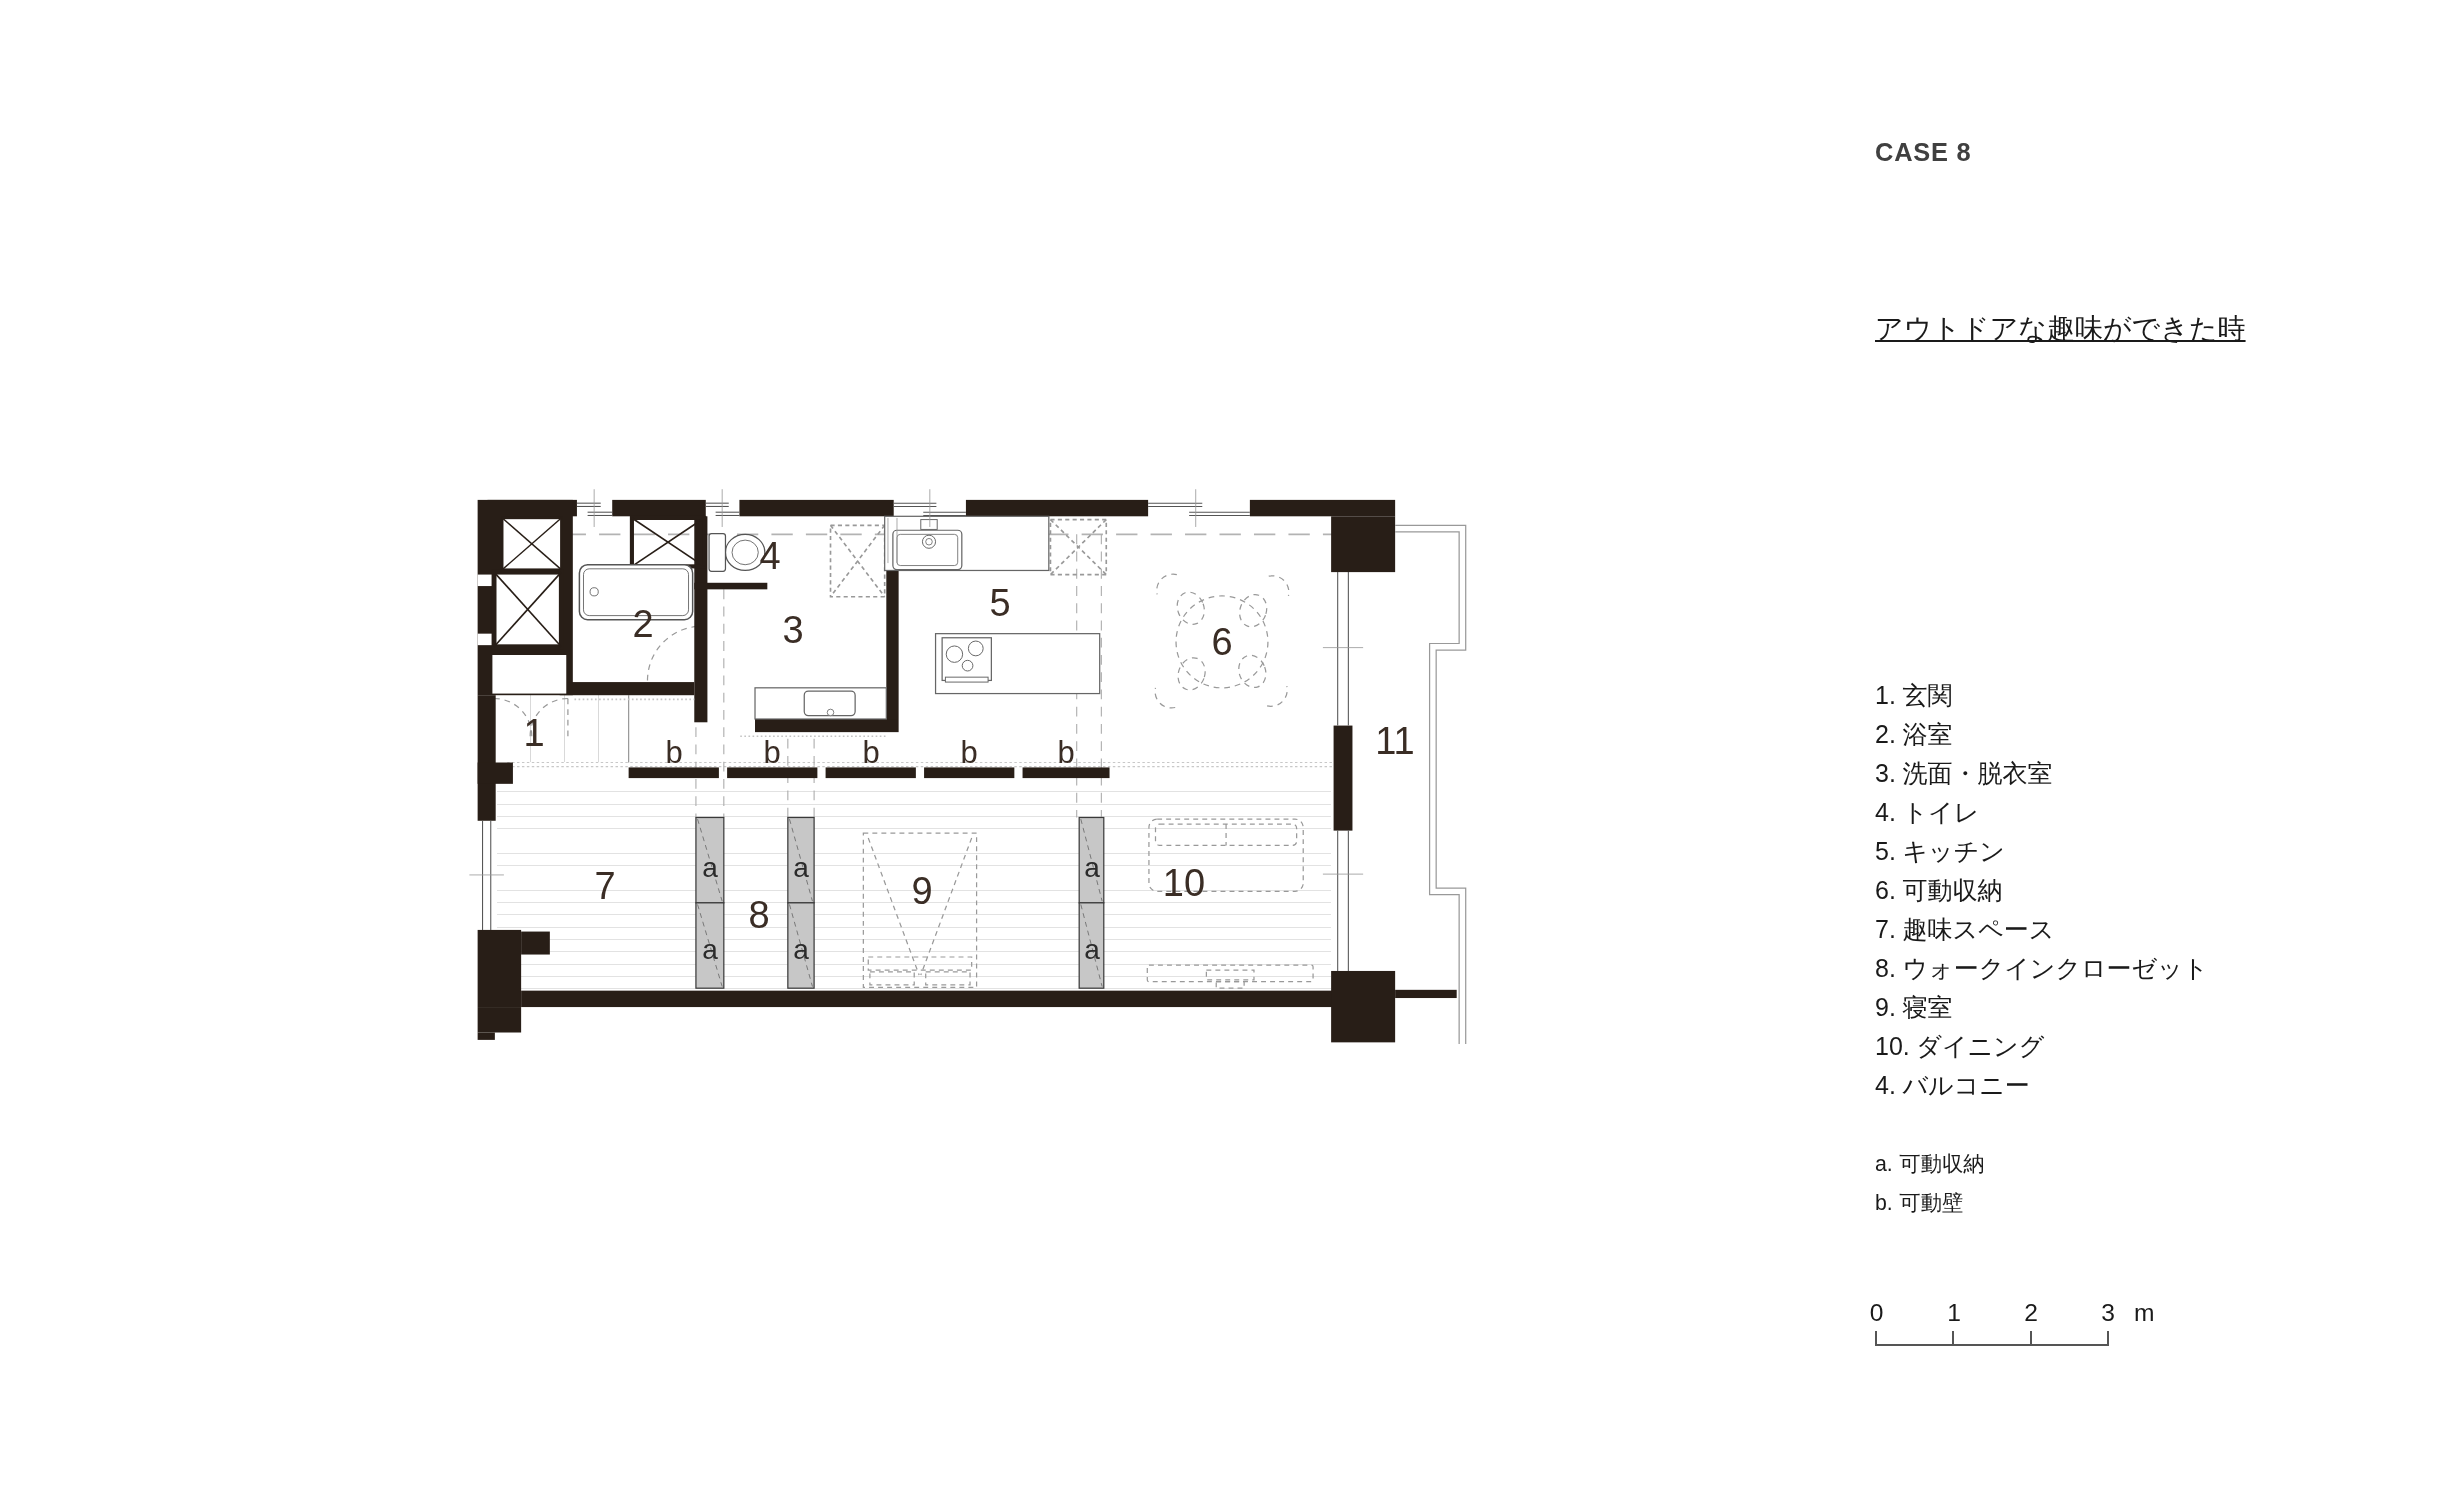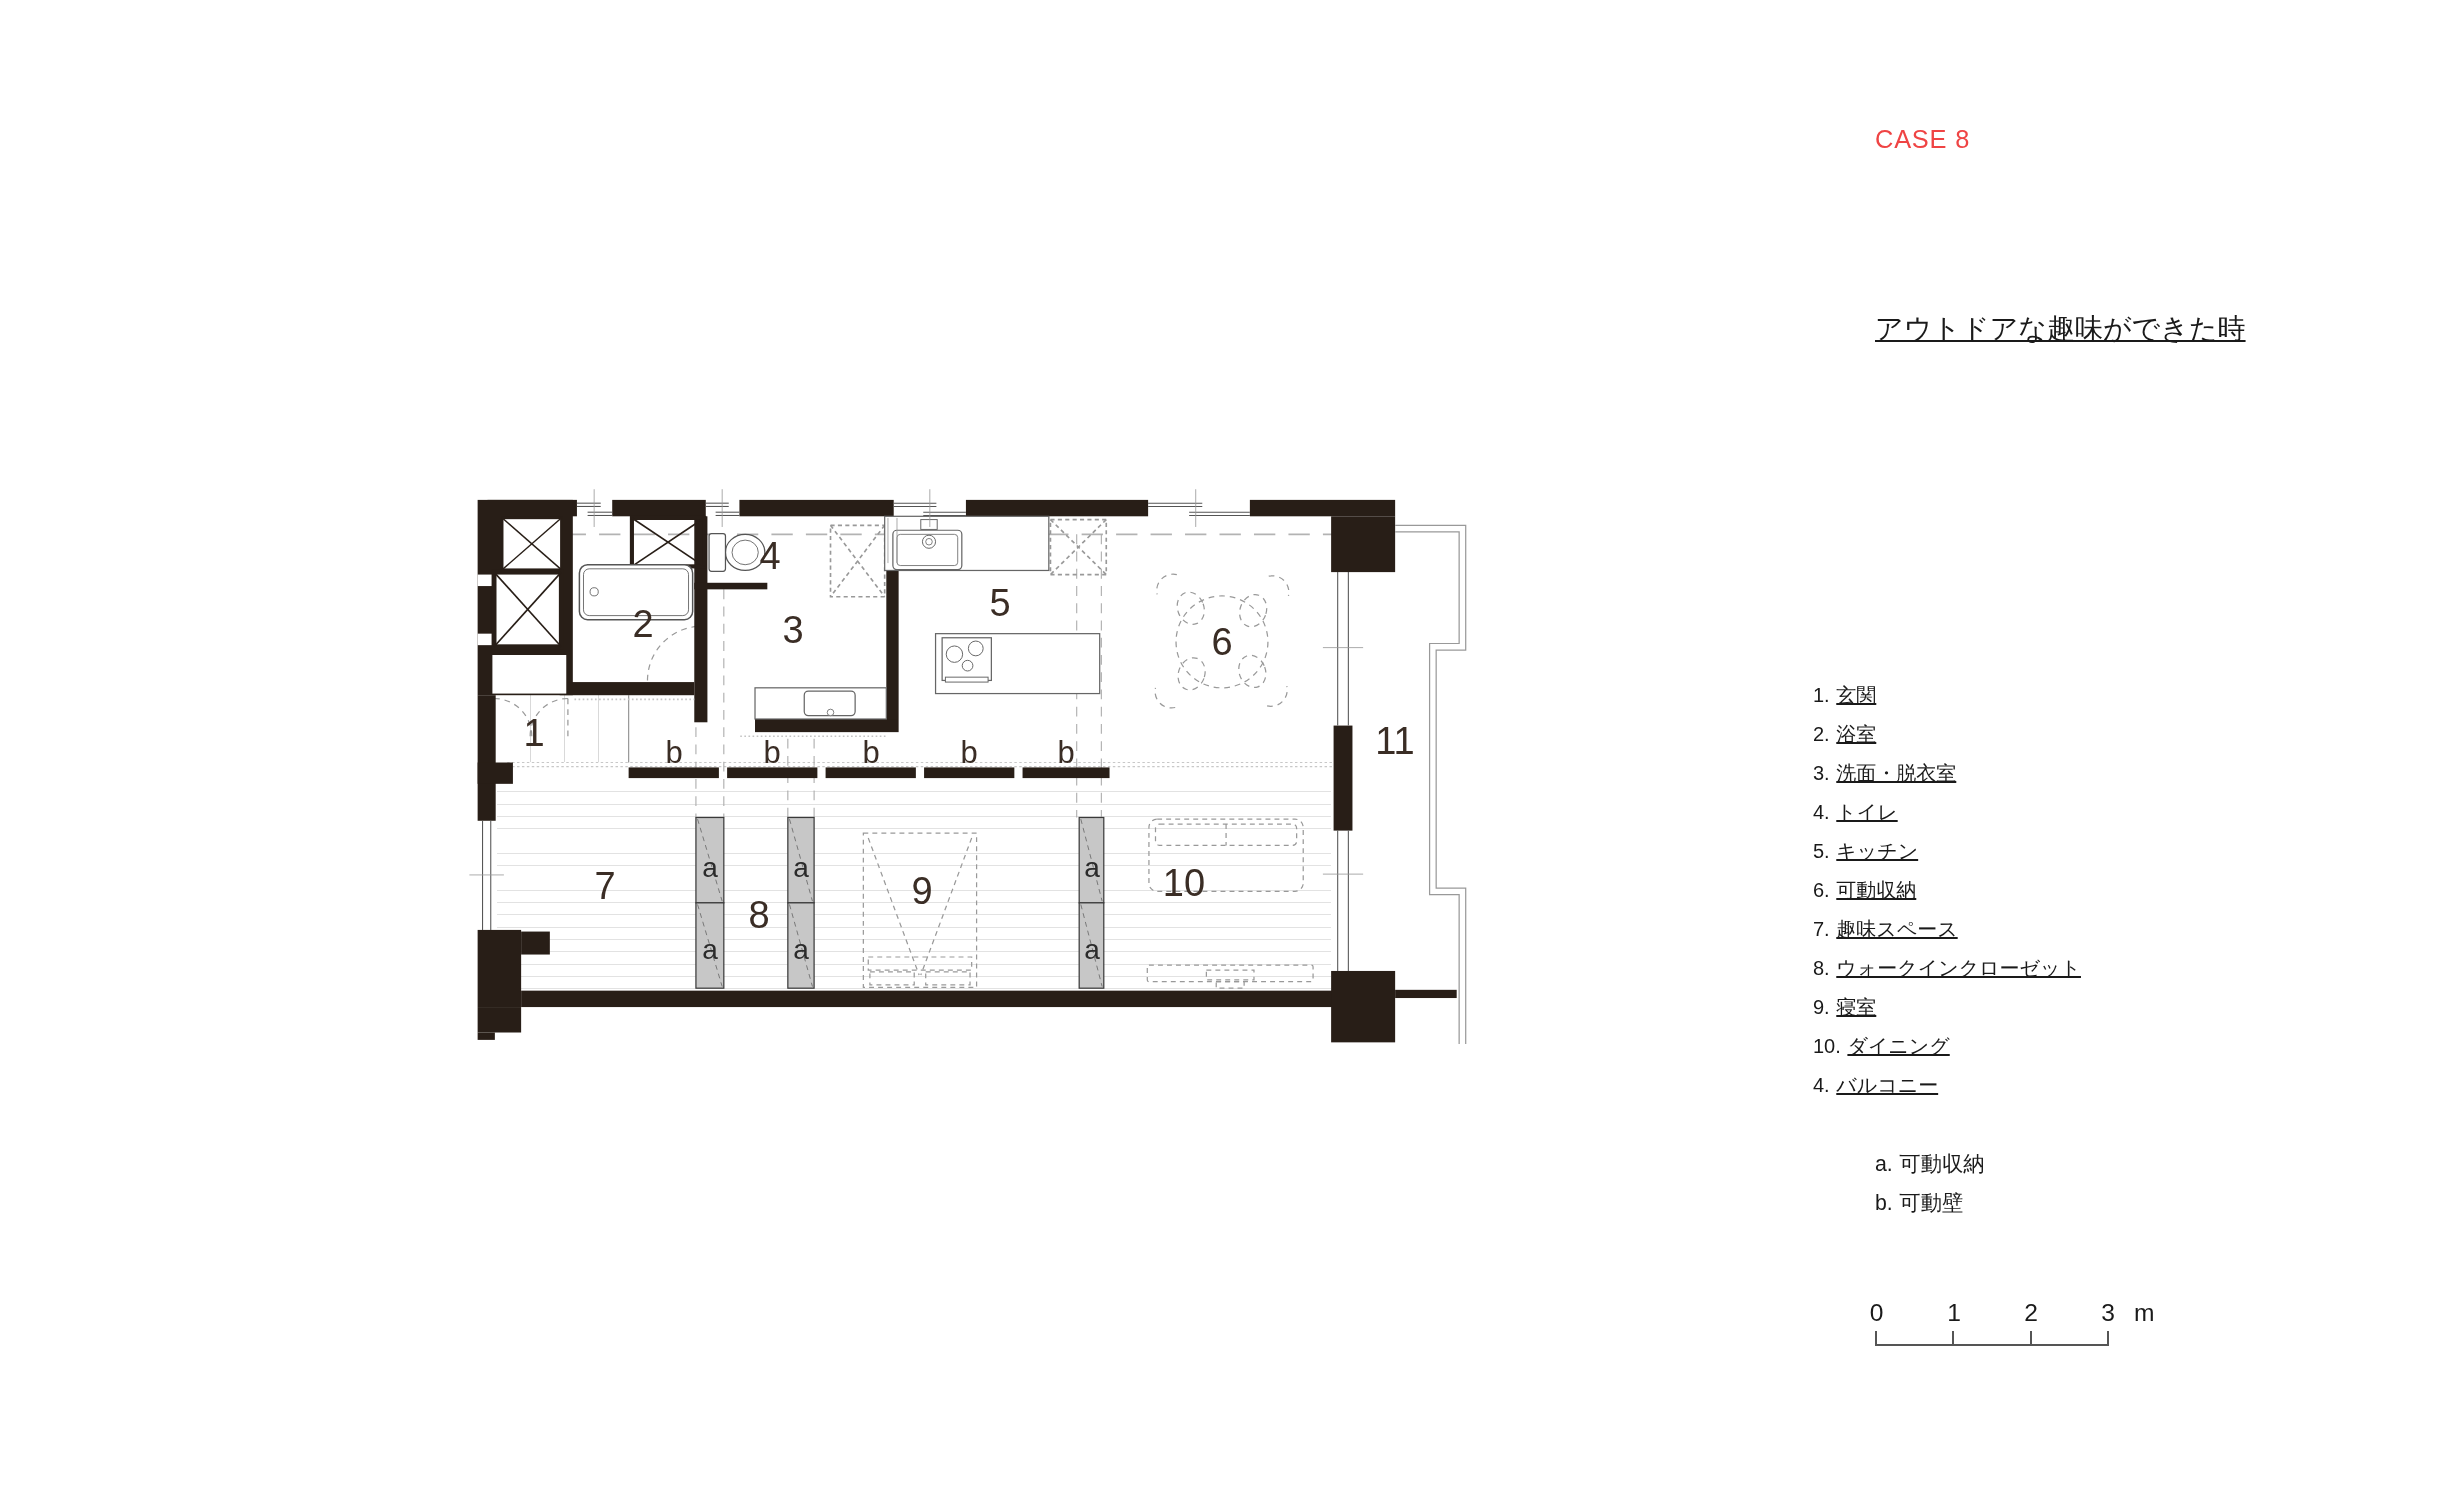--- a/index.html
+++ b/index.html
@@ -11,25 +11,25 @@
     background:repeating-linear-gradient(to bottom,#ffffff 0 11.5px,#e2e2e2 11.5px 12.3px);}
   #genkan-grid{left:497px;top:695px;width:131px;height:67px;
     background:
       repeating-linear-gradient(to right,transparent 0 33px,#d9d9d9 33px 34px),
       repeating-linear-gradient(to bottom,transparent 0 34px,#d9d9d9 34px 34px);}
   
   .room-num{font-size:38px;font-weight:500;color:#3a2d25;transform:translate(-50%,-50%);white-space:nowrap;}
   .b-label{font-size:31px;font-weight:500;color:#3a2d25;transform:translate(-50%,-50%);}
   .a-label{font-size:28px;font-weight:500;color:#2b2b2b;transform:translate(-50%,-50%);}
   
-  #case-label{left:1875px;top:125px;font-size:25.4px;letter-spacing:0.8px;color:#ef4444;}
+  #case-label{left:1875px;top:138px;font-size:25.4px;letter-spacing:0.8px;color:#404040;font-weight:bold;}
   #plan-title{left:1873px;top:164px;font-size:43px;letter-spacing:1.6px;font-weight:500;color:#1a1a1a;}
   #subtitle{left:1875px;top:310px;font-size:28px;color:#1a1a1a;text-decoration:underline;}
   
-  #legend{left:1813px;top:676px;font-size:20px;line-height:39px;color:#1a1a1a;text-decoration:underline;}
+  #legend{left:1875px;top:676px;font-size:25px;line-height:39px;color:#1a1a1a;}
   #legend-sub{left:1875px;top:1145px;font-size:21.3px;line-height:39px;color:#1a1a1a;}
   .leg-num{display:inline-block;margin-right:6.6px;}
   
   #scalebar{left:1875px;top:1297px;width:295px;height:57px;}
   .sb-num{position:absolute;top:1.6px;font-size:24.6px;color:#1a1a1a;transform:translateX(-50%);}
   .sb-unit{position:absolute;top:1.6px;left:259px;font-size:24.6px;color:#1a1a1a;}
   .sb-line{position:absolute;top:47px;left:0;width:234px;height:1.6px;background:#555;}
   .sb-tick{position:absolute;top:34px;width:1.6px;height:13px;background:#555;}
   svg{position:absolute;left:0;top:0;}
 </style>

